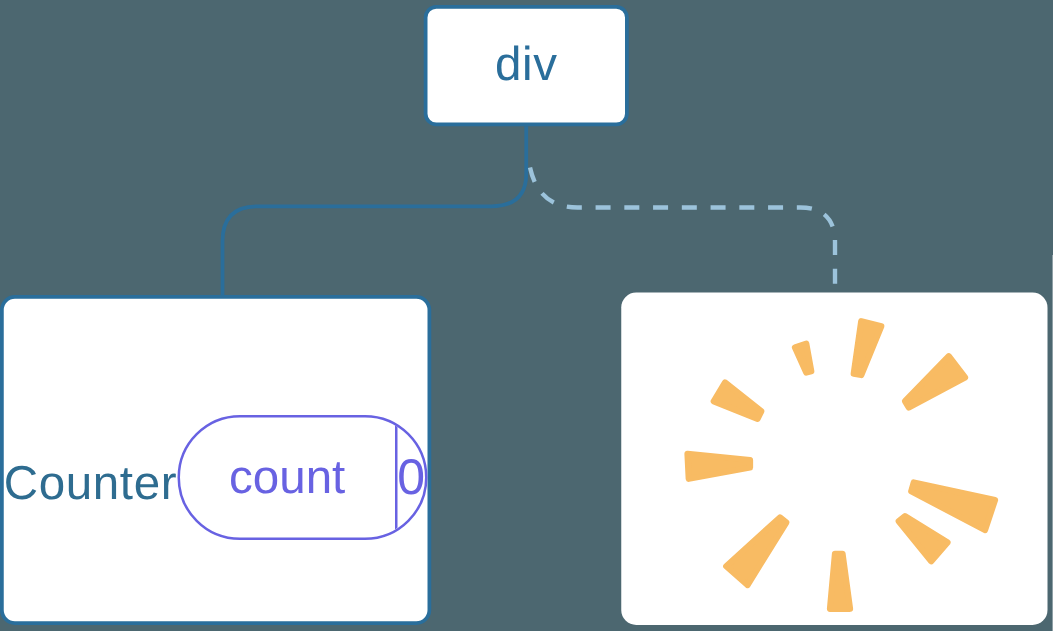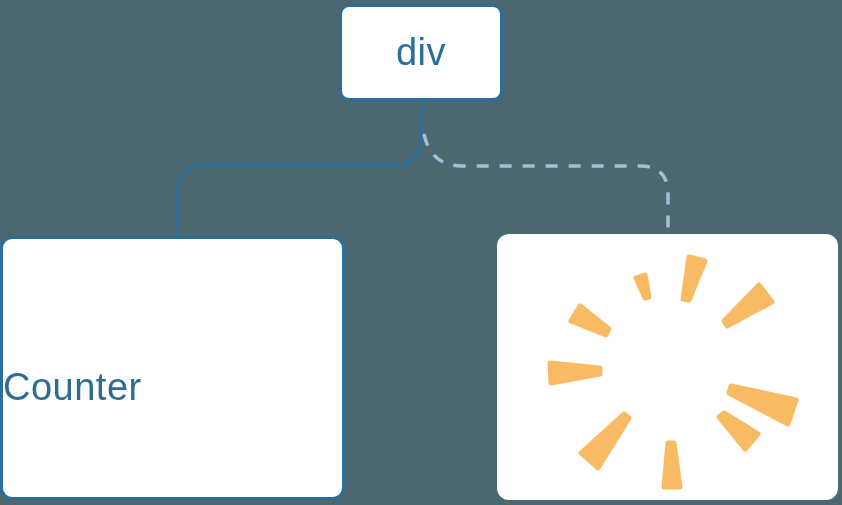--- a/index.html
+++ b/index.html
@@ -137,20 +137,24 @@
     <path class="edge-solid" d="M 421,101 L 421,139 Q 421,165 393,165 L 206,165 Q 178,165 178,193 L 178,236"></path>
     <path class="edge-dashed" d="M 424,134 Q 431,166 462,166 L 640,166 Q 668,166 668,194 L 668,234"></path>
   </svg>
 
   <div class="node-root">
     <span class="node-root-label">div</span>
   </div>
 
   <div class="card-counter">
     <div class="card-counter-title">Counter</div>
+    <div class="state-pill">
+      <div class="state-key-cell">count</div>
+      <div class="state-value-cell">0</div>
+    </div>
   </div>
 
   <div class="card-removed">
     <svg class="poof" width="280" height="264" viewBox="-140 -132 280 264">
       <polygon class="ray" points="21,-67 15,-68 21,-110 37,-106"></polygon>
       <polygon class="ray" points="-19,-70 -23,-69 -32,-89 -23,-92"></polygon>
       <polygon class="ray" points="-59,-38 -62,-32 -97,-46 -88,-61"></polygon>
       <polygon class="ray" points="-68,1 -68,7 -117,16 -118,-4"></polygon>
       <polygon class="ray" points="59,-41 56,-46 91,-82 104,-65"></polygon>
       <polygon class="ray" points="61,26 63,19 128,33 120,57"></polygon>

